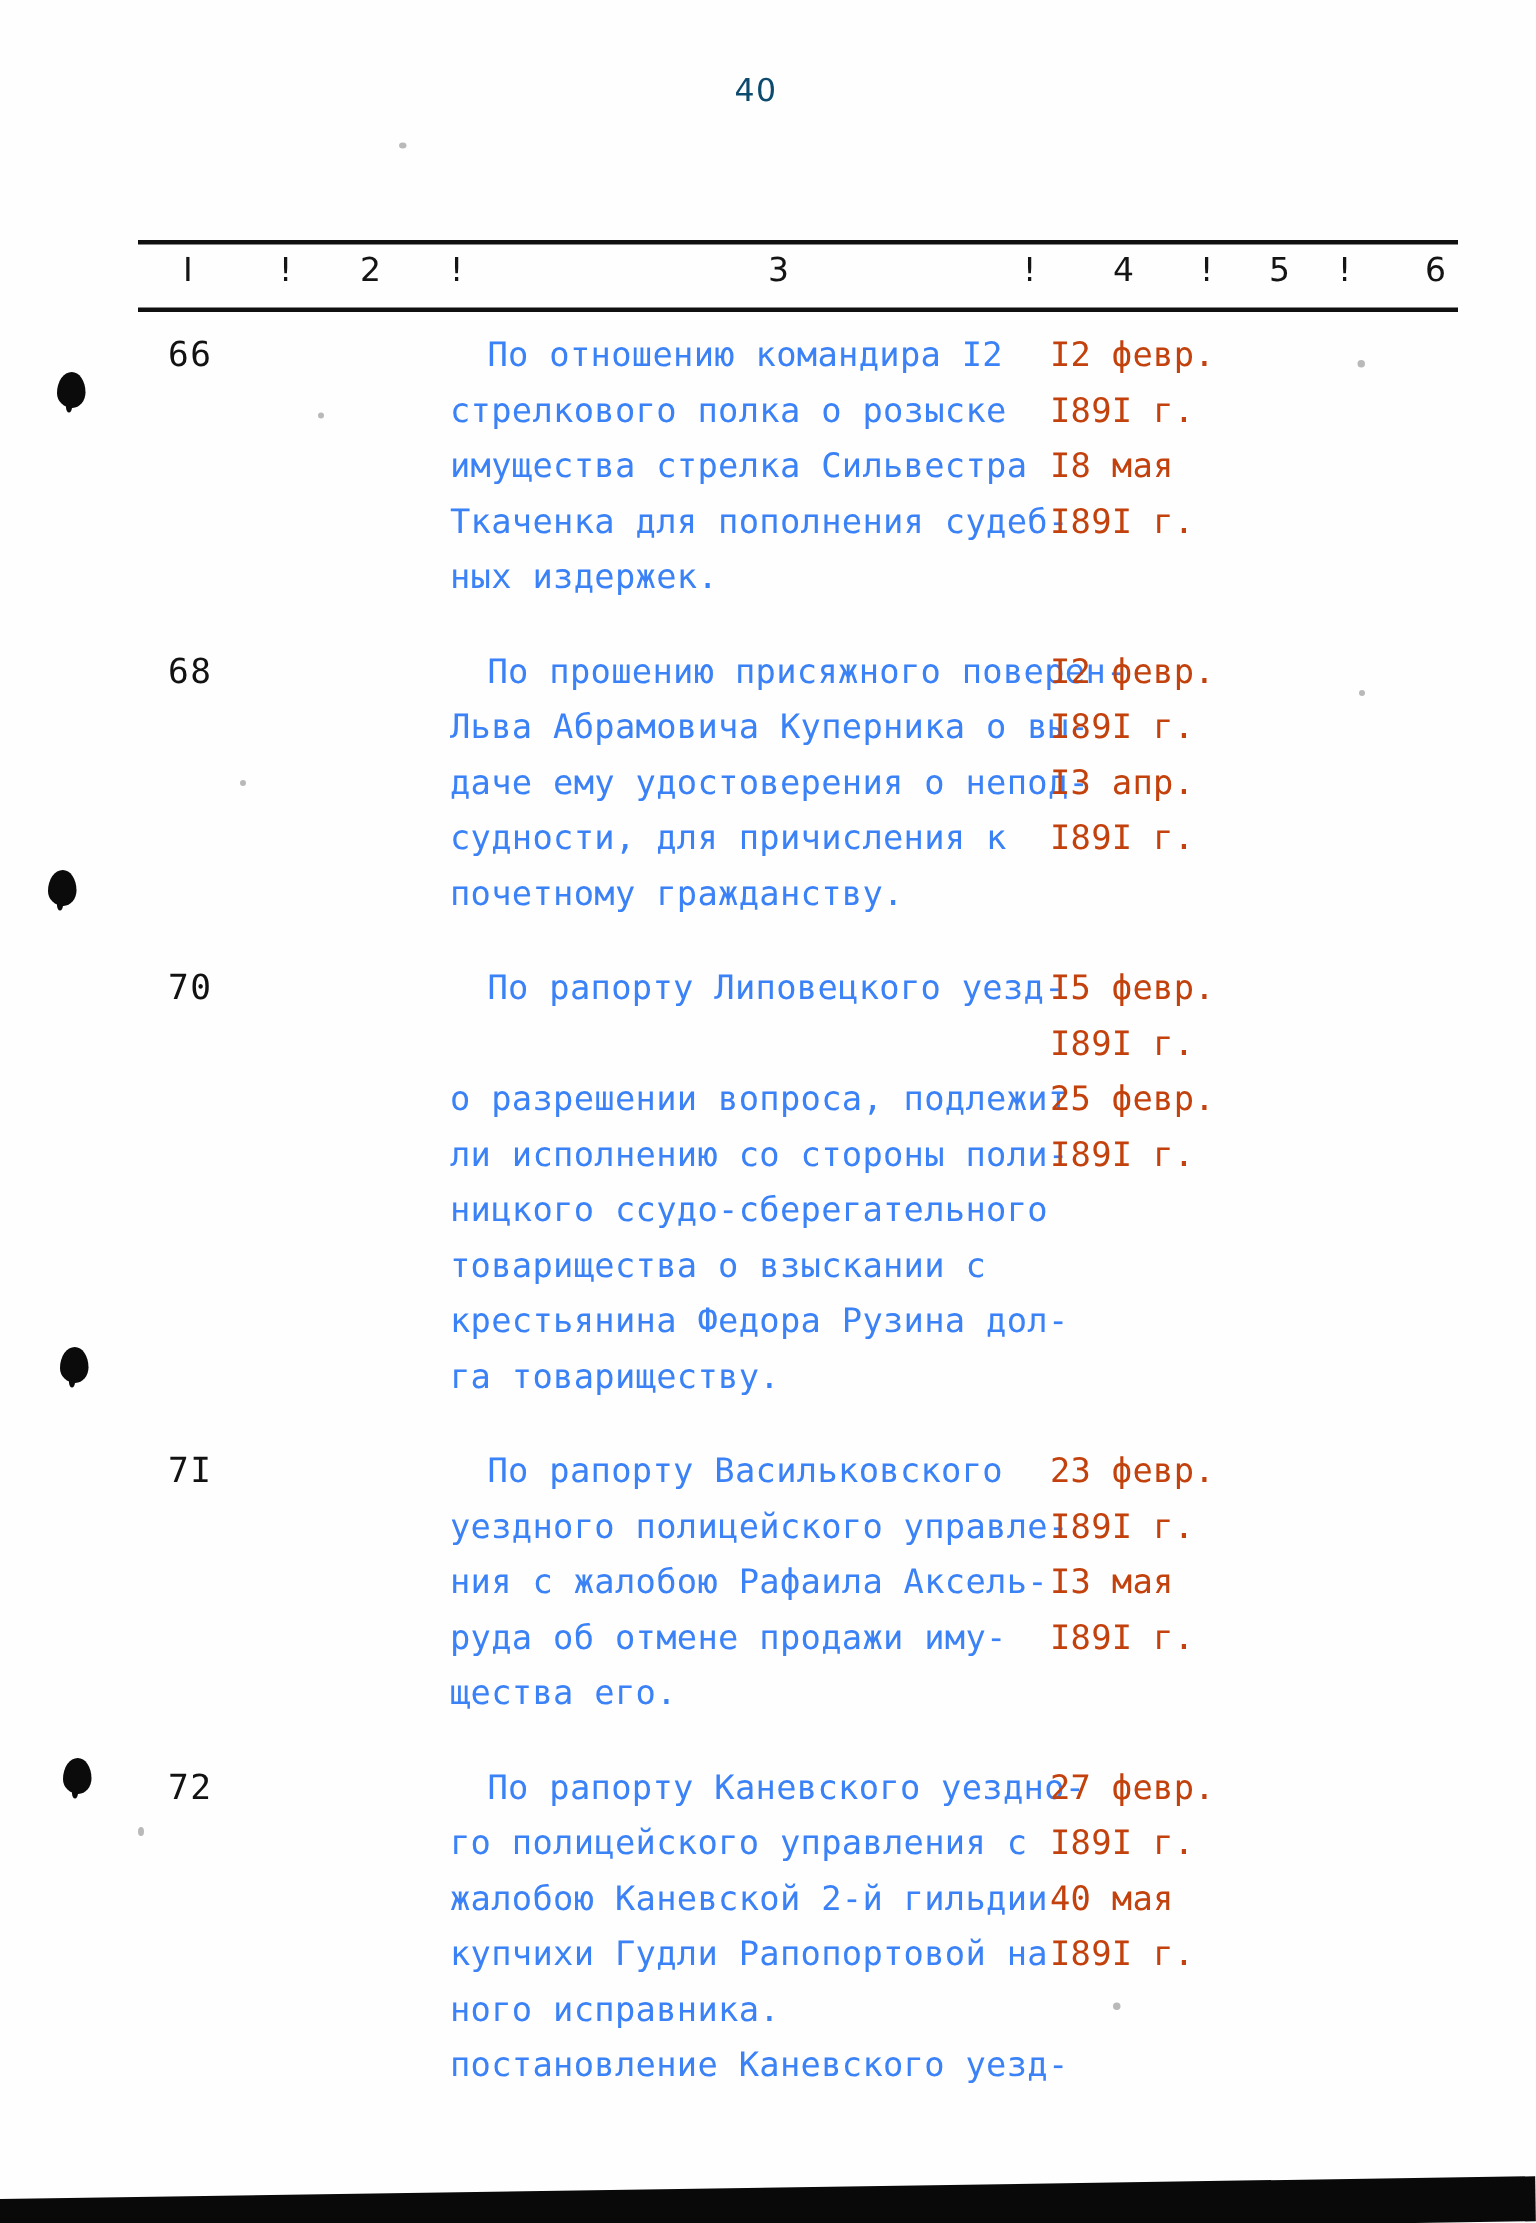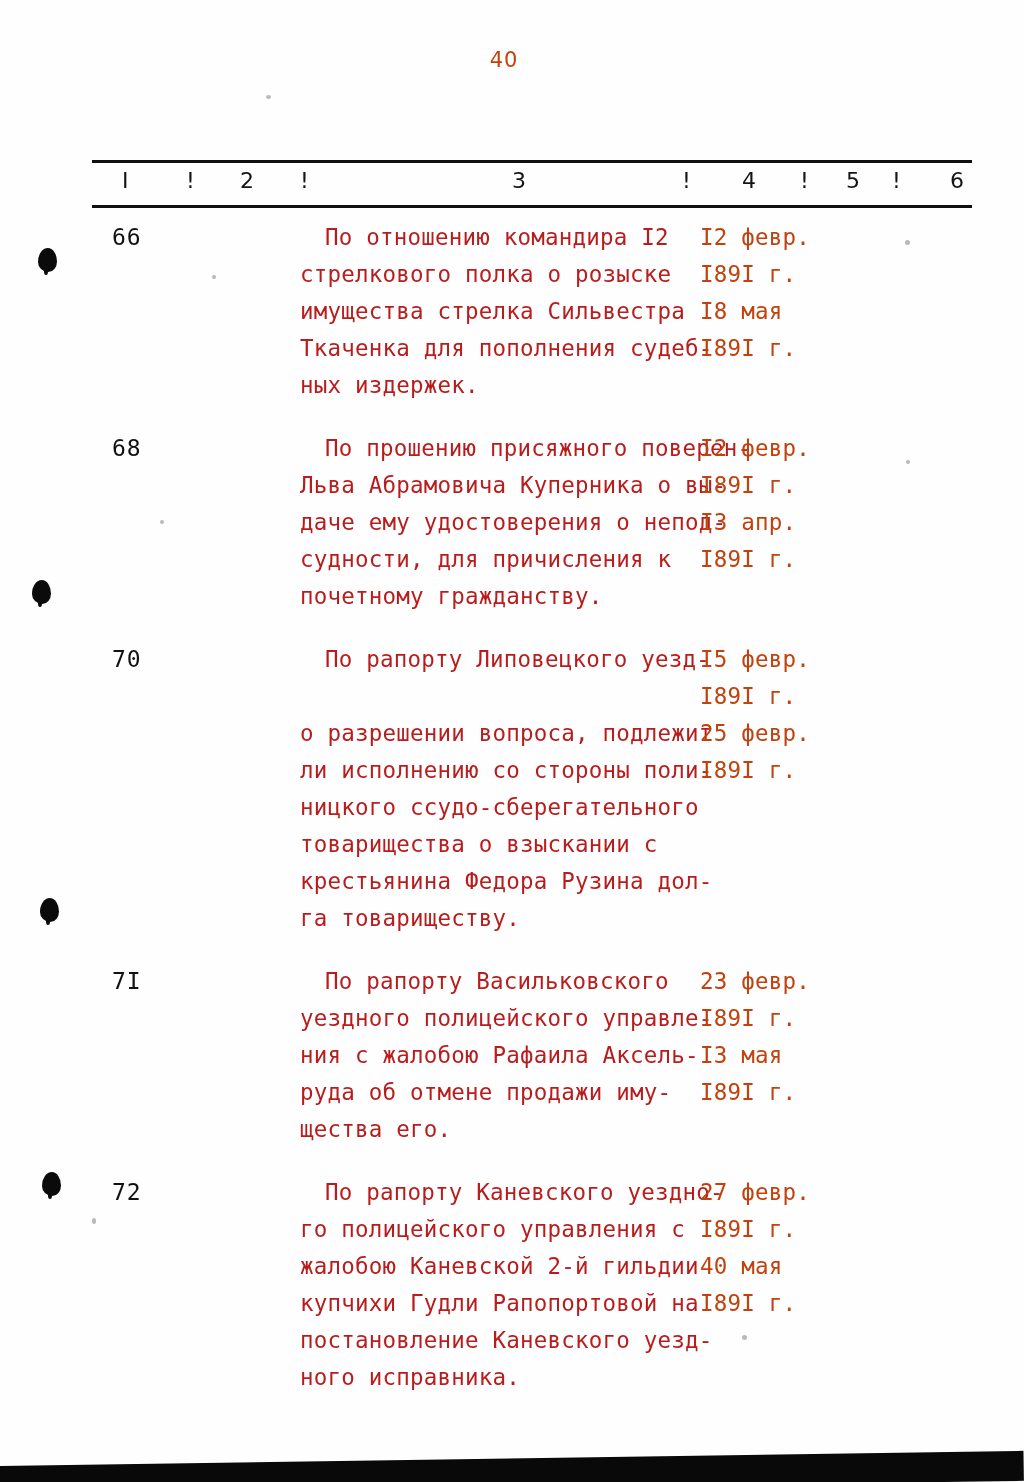--- a/index.html
+++ b/index.html
@@ -23,21 +23,21 @@
   
   .page-number {
     position: absolute;
     top: 48px;
     left: 0;
     width: 1008px;
     text-align: center;
     font-family: "DejaVu Sans", sans-serif;
     font-size: 21px;
     letter-spacing: 1px;
-    color: #c2410c;
+    color: #0c4a6e;
   }
 
   
   .rule {
     position: absolute;
     left: 92px;
     width: 880px;
     background: #101010;
   }
   .rule-top    { top: 160px; height: 3px; }
@@ -80,21 +80,21 @@
     letter-spacing: 1px;
     color: #121212;
   }
 
   .entry-body {
     position: absolute;
     left: 300px;
     top: 0;
     font-size: 22.5px;
     letter-spacing: 0.2px;
-    color: #b91c1c;
+    color: #3b82f6;
   }
   .entry-body.indent { padding-left: 25px; }
 
   .entry-date {
     position: absolute;
     left: 700px;
     top: 0;
     font-size: 22.5px;
     letter-spacing: 0.2px;
     color: #c2410c;
@@ -269,24 +269,24 @@
         </div>
         <div class="entry-row">
           <div class="entry-body">жалобою Каневской 2-й гильдии</div>
           <div class="entry-date">40 мая</div>
         </div>
         <div class="entry-row">
           <div class="entry-body">купчихи Гудли Рапопортовой на</div>
           <div class="entry-date">I89I г.</div>
         </div>
         <div class="entry-row">
+          <div class="entry-body">ного исправника.</div>
+        </div>
+        <div class="entry-row">
           <div class="entry-body">постановление Каневского уезд-</div>
-        </div>
-        <div class="entry-row">
-          <div class="entry-body">ного исправника.</div>
         </div>
       </div>
     </div>
 
   <div id="marks">
       <div class="ink-mark" style="left: 38px; top: 248px;"></div>
       <div class="ink-mark" style="left: 32px; top: 580px;"></div>
       <div class="ink-mark" style="left: 40px; top: 898px;"></div>
       <div class="ink-mark" style="left: 42px; top: 1172px;"></div>
     </div>

